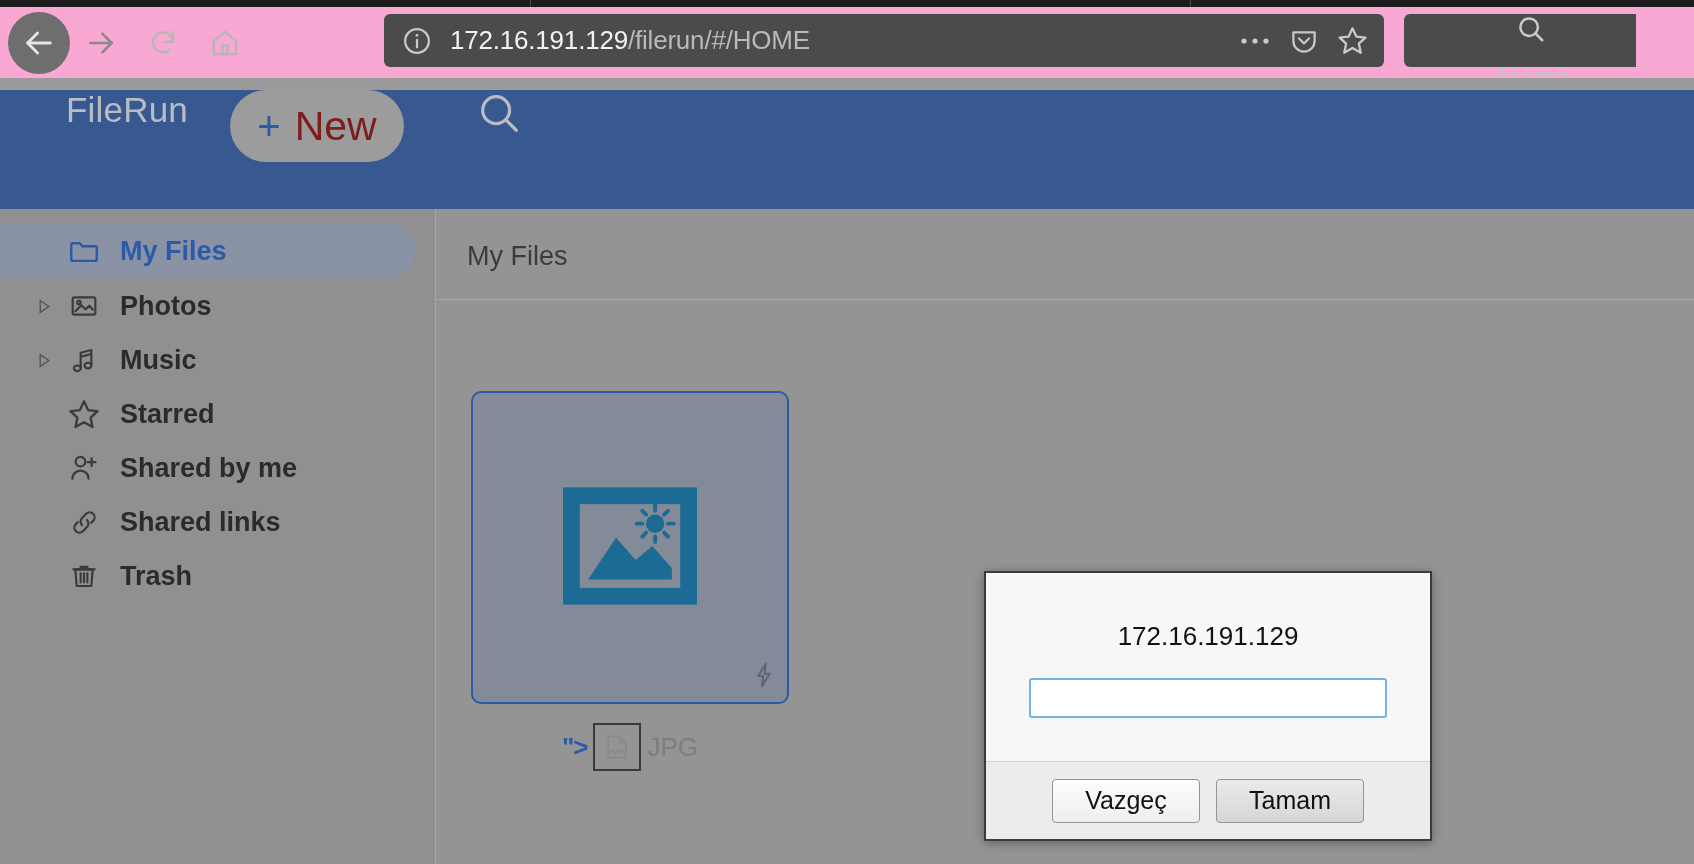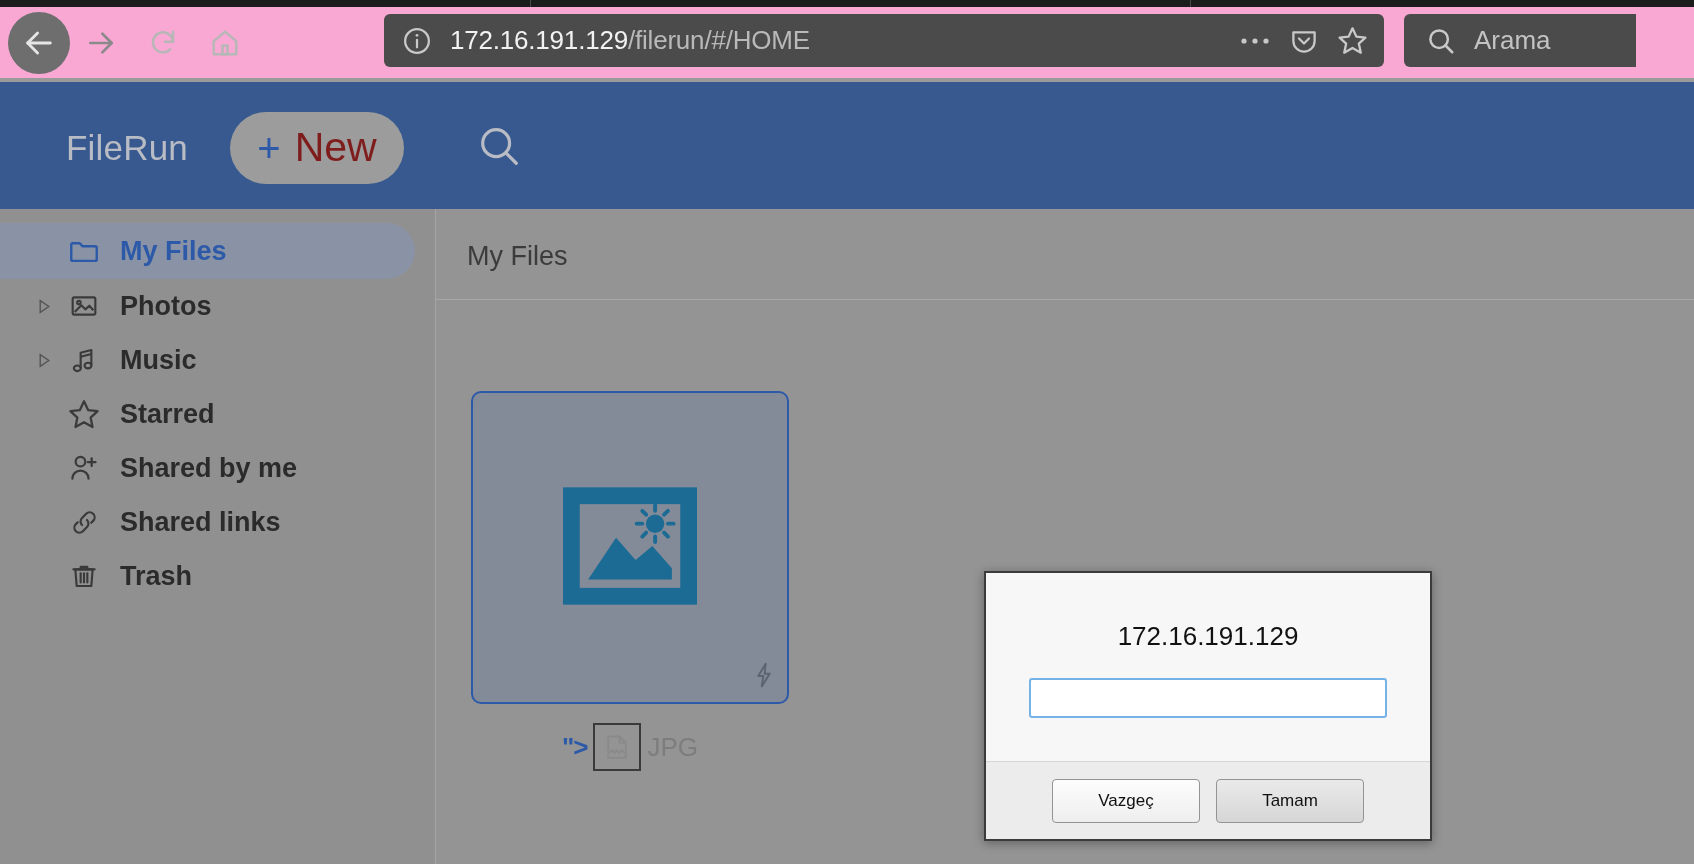--- a/index.html
+++ b/index.html
@@ -56,36 +56,36 @@
   #url-text .host { color: #f2f2f2; }
   #url-icons { flex: 0 0 auto; display: flex; align-items: center; gap: 18px; }
   .chrome-icon { display: flex; align-items: center; justify-content: center; }
 
   #search-box {
     position: absolute; left: 1404px; top: 14px;
     width: 232px; height: 53px;
     background: #4b4b4b;
     border-radius: 6px 0 0 6px;
     display: flex; align-items: center;
-    padding-left: 22px; gap: 18px;
+    padding-left: 22px; gap: 18px; flex-direction: column;
   }
   #search-placeholder { font-size: 26px; color: #c3c3c3; }
 
   
   #app {
     position: absolute; left: 0; top: 78px;
     width: 1694px; height: 786px;
     background: #9a9a9a;
   }
 
   #app-header {
-    position: absolute; left: 0; top: 4px;
+    position: absolute; left: 0; top: 12px;
     width: 1694px; height: 131px;
     background: #37598f;
-    display: flex; align-items: center;
+    display: flex; 
   }
   #brand {
     margin-left: 66px;
     font-size: 35px;
     color: #b9bcc4;
     letter-spacing: 0.2px;
   }
   #new-button {
     margin-left: 42px;
     width: 174px; height: 72px;
@@ -217,21 +217,21 @@
     background: #ececec;
     border-top: 1px solid #d5d5d5;
     display: flex; align-items: center; justify-content: center;
     gap: 16px;
   }
   .modal-btn {
     width: 148px; height: 44px;
     border: 1px solid #949494;
     border-radius: 4px;
     font-family: "Liberation Sans", sans-serif;
-    font-size: 17px;
+    font-size: 25px;
     color: #111;
     background: linear-gradient(#fdfdfd, #eeeeee);
   }
   .modal-btn.default-btn {
     background: linear-gradient(#eaeaea, #d6d6d6);
   }
 </style>
 </head>
 <body>
 

